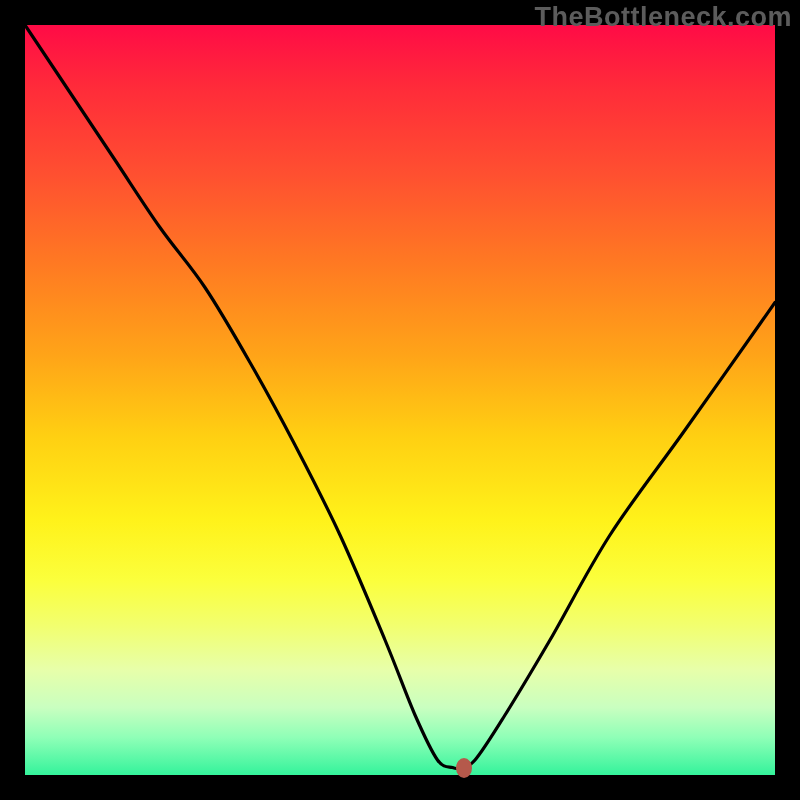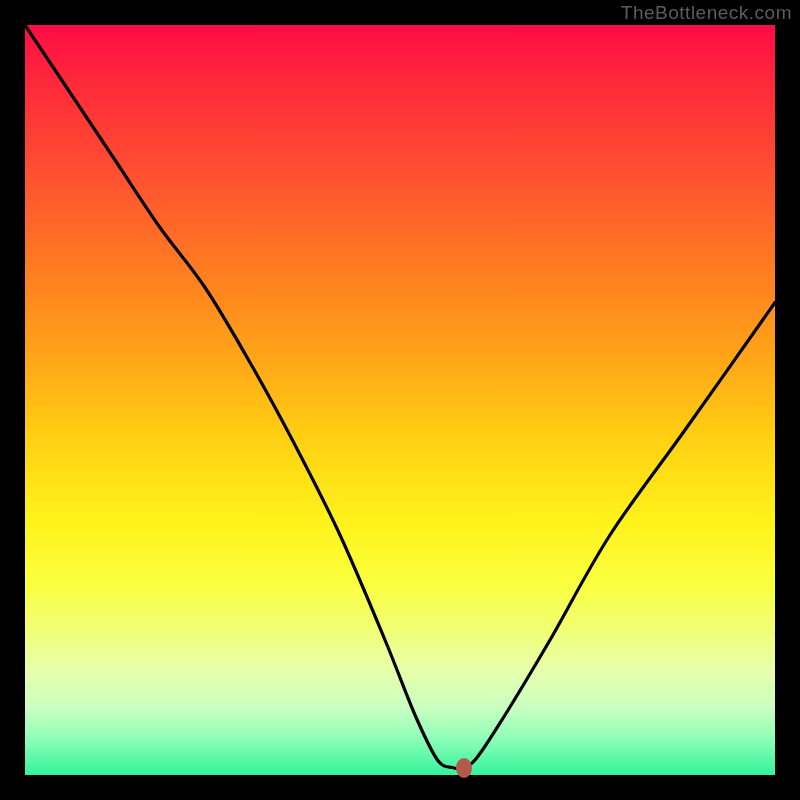--- a/index.html
+++ b/index.html
@@ -15,22 +15,22 @@
     position: relative;
     width: 800px;
     height: 800px;
     background: #000;
   }
   .watermark {
     position: absolute;
     top: 2px;
     right: 8px;
     color: #5c5c5c;
-    font-size: 19px;
-    font-weight: normal;
+    font-size: 27px;
+    font-weight: bold;
     letter-spacing: 0.5px;
     z-index: 10;
   }
   .plot-area {
     position: absolute;
     left: 25px;
     top: 25px;
     width: 750px;
     height: 750px;
     

